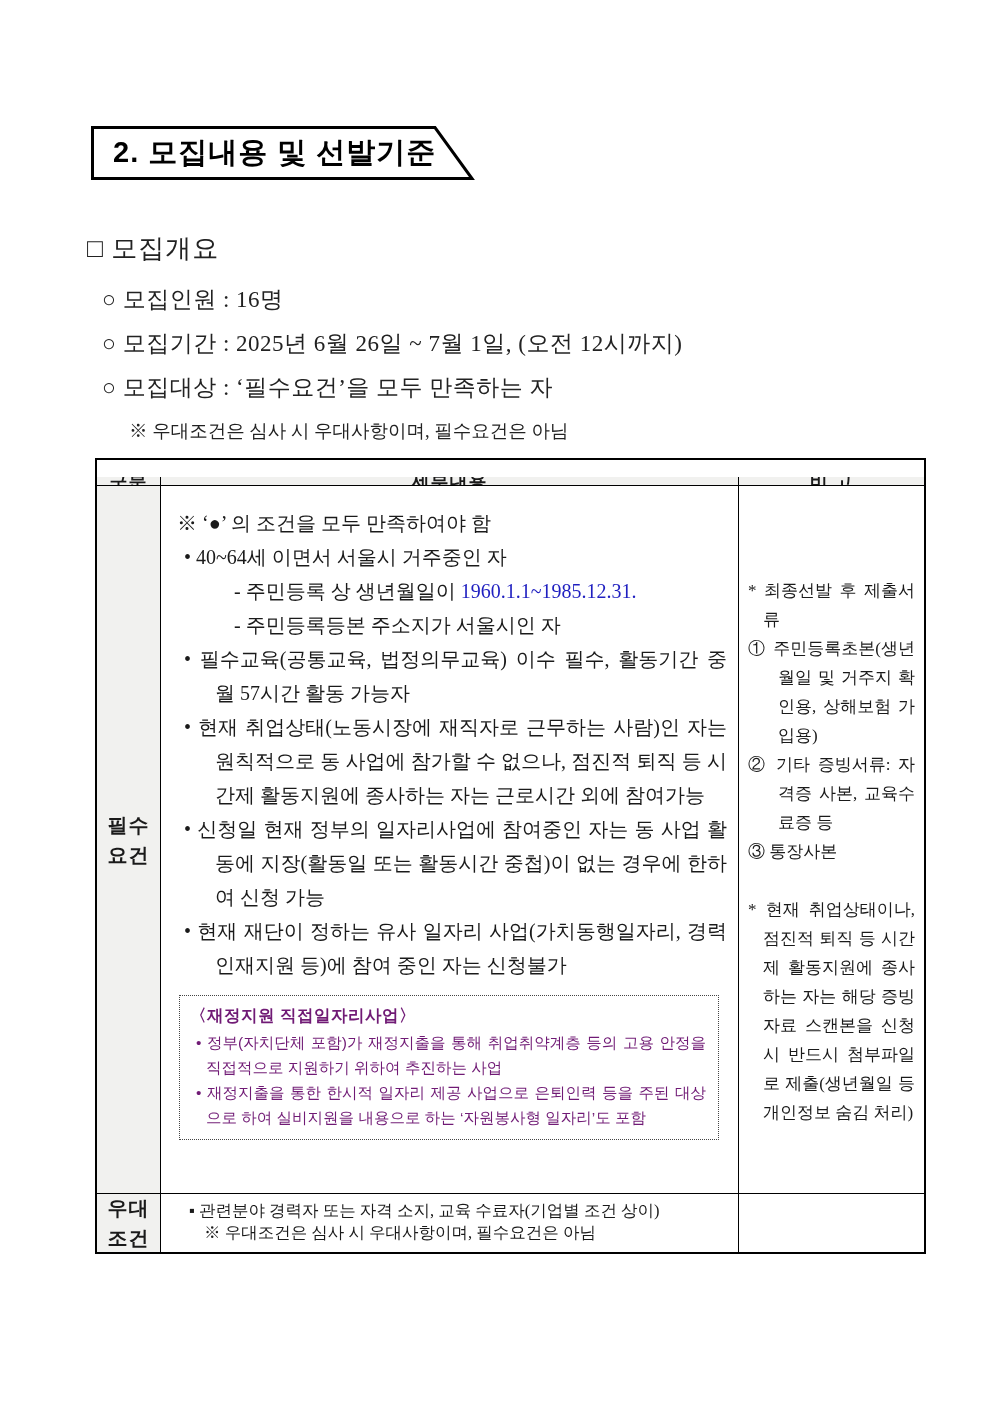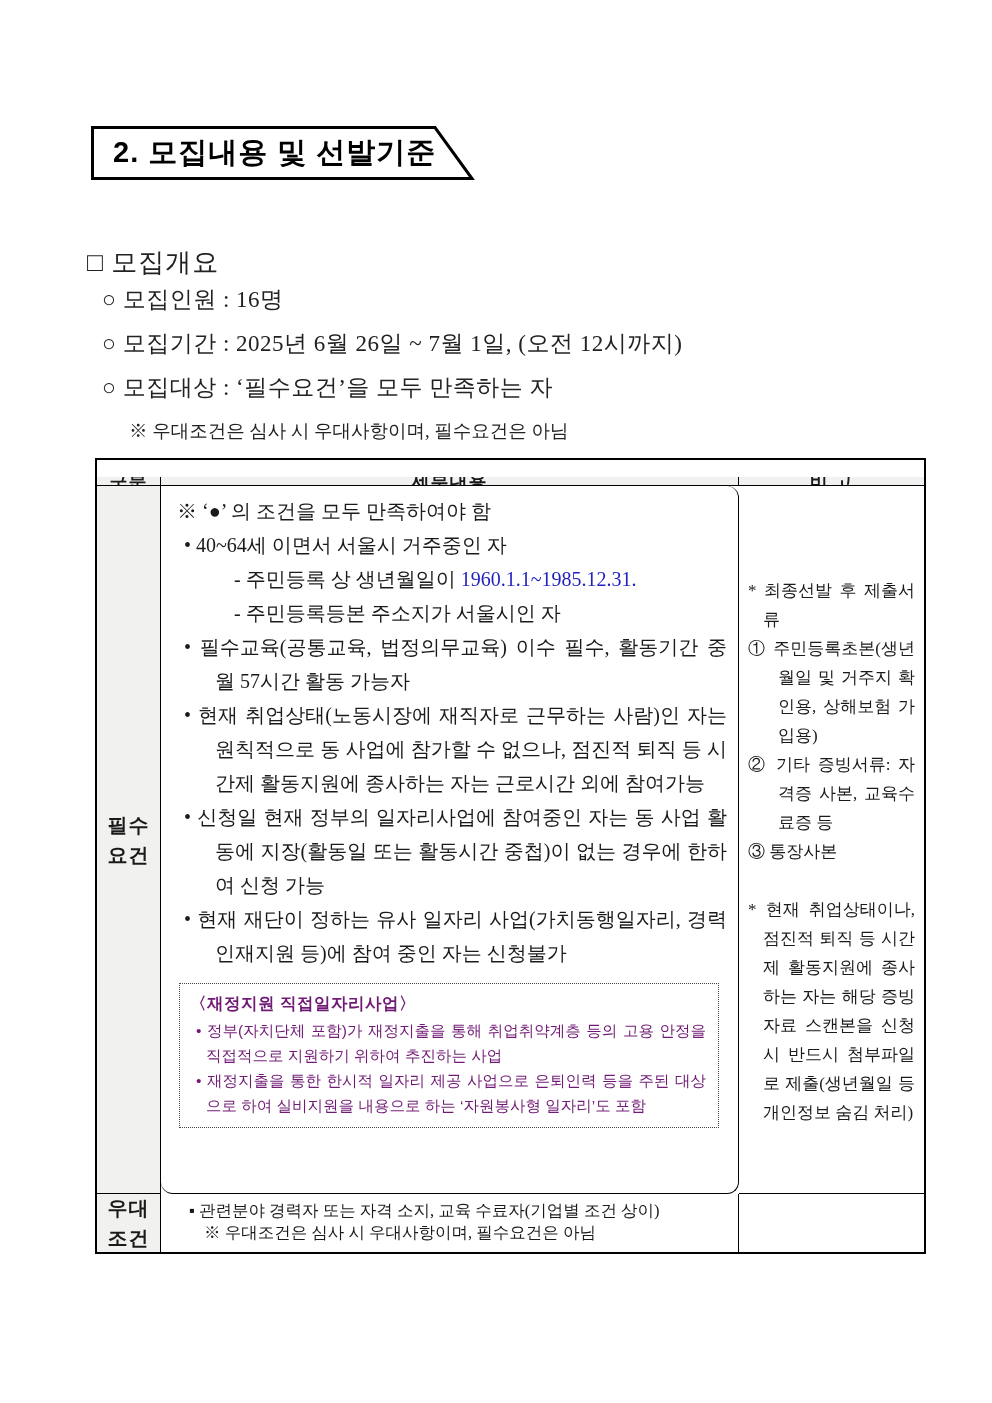--- a/index.html
+++ b/index.html
@@ -12,21 +12,21 @@
   
   .banner { position:absolute; left:91px; top:126px; width:384px; height:54px; }
   .banner svg { position:absolute; inset:0; }
   .banner .banner-text {
     position:absolute; left:22px; top:50%; transform:translateY(-50%);
     font-family:"Liberation Sans","DejaVu Sans",sans-serif;
     font-weight:800; font-size:29px; letter-spacing:1px; color:#000; white-space:nowrap;
   }
 
   
-  .ov-heading { position:absolute; left:87px; top:245px; font-size:26px; letter-spacing:1px; color:#222; }
+  .ov-heading { position:absolute; left:87px; top:231px; font-size:26px; letter-spacing:1px; color:#222; }
   .ov-item { position:absolute; left:102px; font-size:23px; letter-spacing:0.5px; color:#222; white-space:nowrap; }
   .ov-item.i0 { top:284px; }
   .ov-item.i1 { top:328px; }
   .ov-item.i2 { top:372px; }
   .ov-note { position:absolute; left:129px; top:418px; font-size:18.5px; color:#222; white-space:nowrap; }
 
   
   .doc-table {
     position:absolute; left:95px; top:458px; width:831px; height:796px;
     display:grid; grid-template-columns:64px 578px 1fr; grid-template-rows:26px 708px 1fr;
@@ -34,22 +34,22 @@
   }
   .cell { border-right:1px solid #000; border-bottom:1px solid #000; overflow:hidden; }
   .cell.last-col { border-right:none; }
   .cell.last-row { border-bottom:none; }
   .th { background:#f1f1ef; display:flex; align-items:center; justify-content:center;
         font-weight:bold; font-size:18px; letter-spacing:1px;margin-top:17px; }
   .row-label { background:#f1f1ef; display:flex; flex-direction:column; align-items:center; justify-content:center;
         font-weight:bold; font-size:20px; line-height:30px; letter-spacing:1px; }
 
   
-  .req-content { padding:8px 11px 0 15px; font-size:20px; line-height:34px;
-        text-align:justify; word-break:break-all;border-radius:12px; }
+  .req-content { padding:20px 11px 0 15px; font-size:20px; line-height:34px;
+        text-align:justify; word-break:break-all; }
   .req-intro { margin-left:1px; }
   .req-bullet { padding-left:39px; text-indent:-31px; }
   .req-sub { margin-left:58px; }
   .hl-blue { color:#1f1fc0; }
 
   .infobox { margin:13px 8px 0 3px; border:1.5px dotted #444; padding:7px 12px 9px 10px;
         font-family:Liberation Sans, sans-serif;
         font-size:15.5px; line-height:25px; text-align:justify; word-break:break-all; color:#701a75; }
   .infobox-title { font-weight:bold; font-size:16.5px; letter-spacing:0.5px; margin-bottom:2px; }
   .infobox-item { padding-left:16px; text-indent:-10px; }

